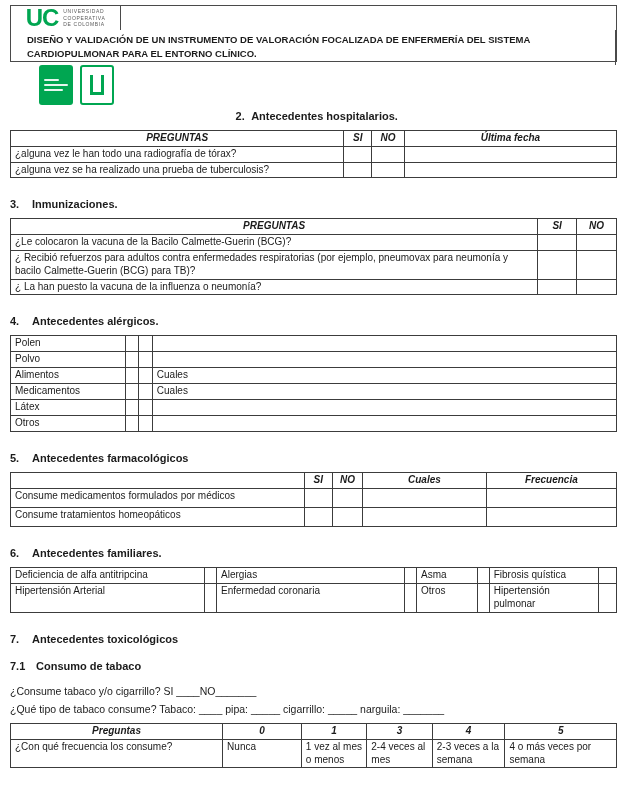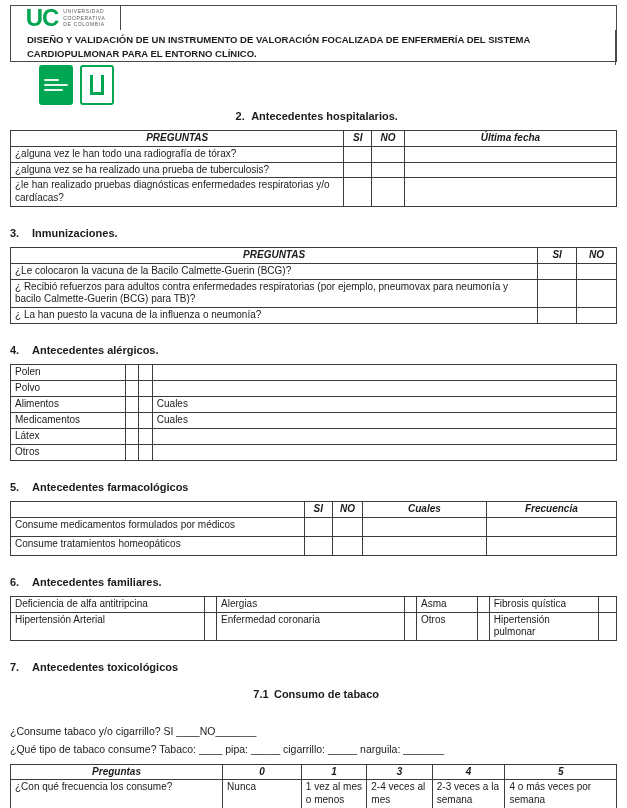--- a/index.html
+++ b/index.html
@@ -26,21 +26,21 @@
   .glogo1 span { display: block; height: 2px; background: rgba(255,255,255,.9); border-radius: 1px; }
   .glogo1 span:nth-child(1) { width: 65%; }
   .glogo1 span:nth-child(3) { width: 80%; }
   .glogo2 { background: #fff; border: 2px solid var(--brand-green, #00A651); display: flex; align-items: center; justify-content: center; }
   .seal-shape { width: 14px; height: 20px; border: 3px solid var(--brand-green, #00A651); border-top: none; }
 
   
   .sec-heading { font-size: 11px; font-weight: bold; margin: 20px 0 8px 0; }
   .sec-heading.first { margin-top: 48px; text-align: center; }
   .sec-num { display: inline-block; width: 22px; }
-  .sub-heading { font-size: 11px; font-weight: bold; margin: 15px 0 24px 0; text-align: center; }
+  .sub-heading { font-size: 11px; font-weight: bold; margin: 15px 0 12px 0; }
   .sub-num { display: inline-block; width: 26px; }
   .body-line { font-size: 10.5px; margin: 3px 0 4px 0; line-height: 1.35; }
 
   
   table.t { width: 100%; border-collapse: collapse; table-layout: fixed; margin-top: 7px; }
   table.t th, table.t td {
     border: 1px solid #3c3c3c; font-size: 10px; padding: 1px 4px;
     vertical-align: top; line-height: 1.28; text-align: left; overflow: hidden;
   }
   table.t th { font-weight: bold; text-align: center; font-style: italic; }
@@ -101,26 +101,20 @@
       <td></td>
       <td></td>
       <td></td>
     </tr>
     <tr>
       <td>¿alguna vez se ha realizado una prueba de tuberculosis?</td>
       <td></td>
       <td></td>
       <td></td>
     </tr>
-    <tr>
-      <td>¿le han realizado pruebas diagnósticas enfermedades respiratorias y/o cardíacas?</td>
-      <td></td>
-      <td></td>
-      <td></td>
-    </tr>
   </tbody>
     </table>
 
   <div class="sec-heading">
     <span class="sec-num">3.</span><span>Inmunizaciones.</span>
   </div>
   <table class="t t3">
     <colgroup>
         <col style="width:87%">
         <col style="width:6.4%">

